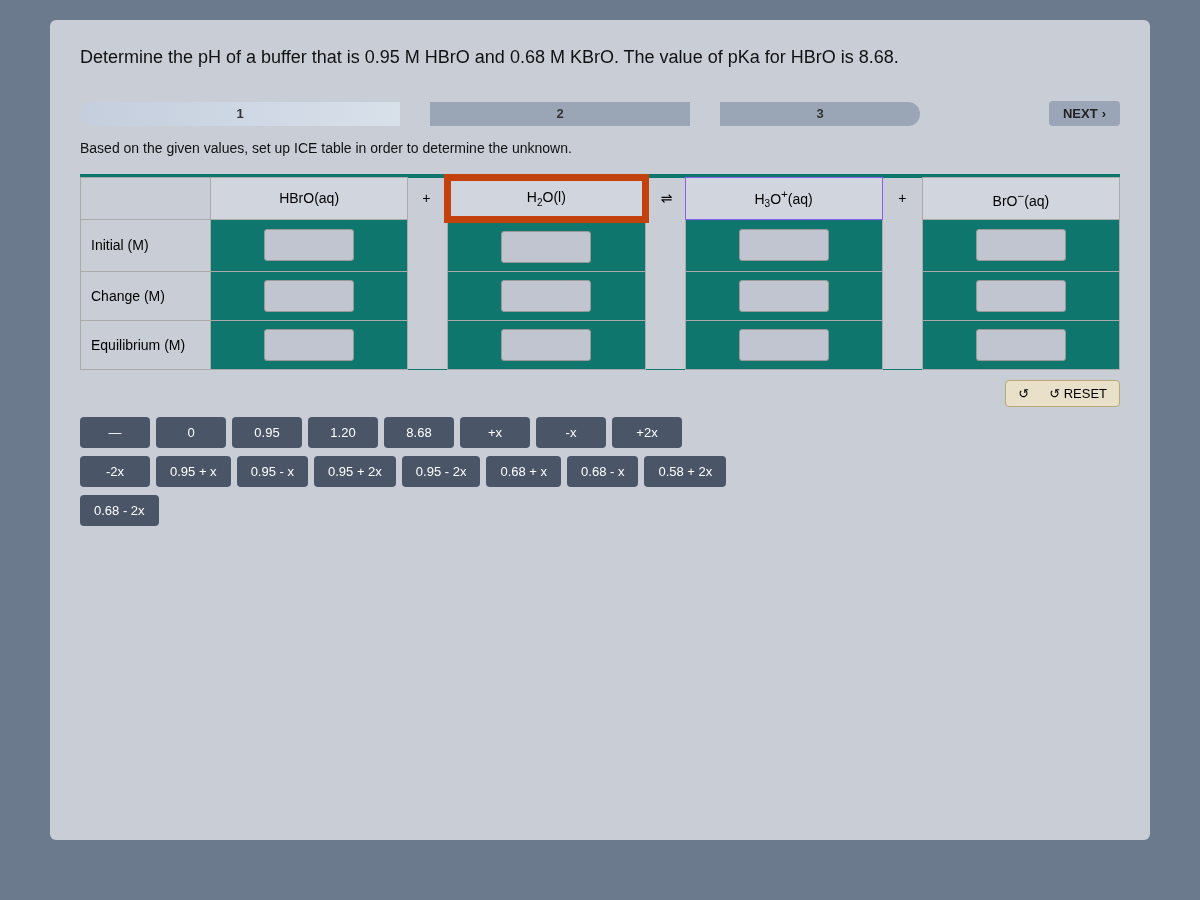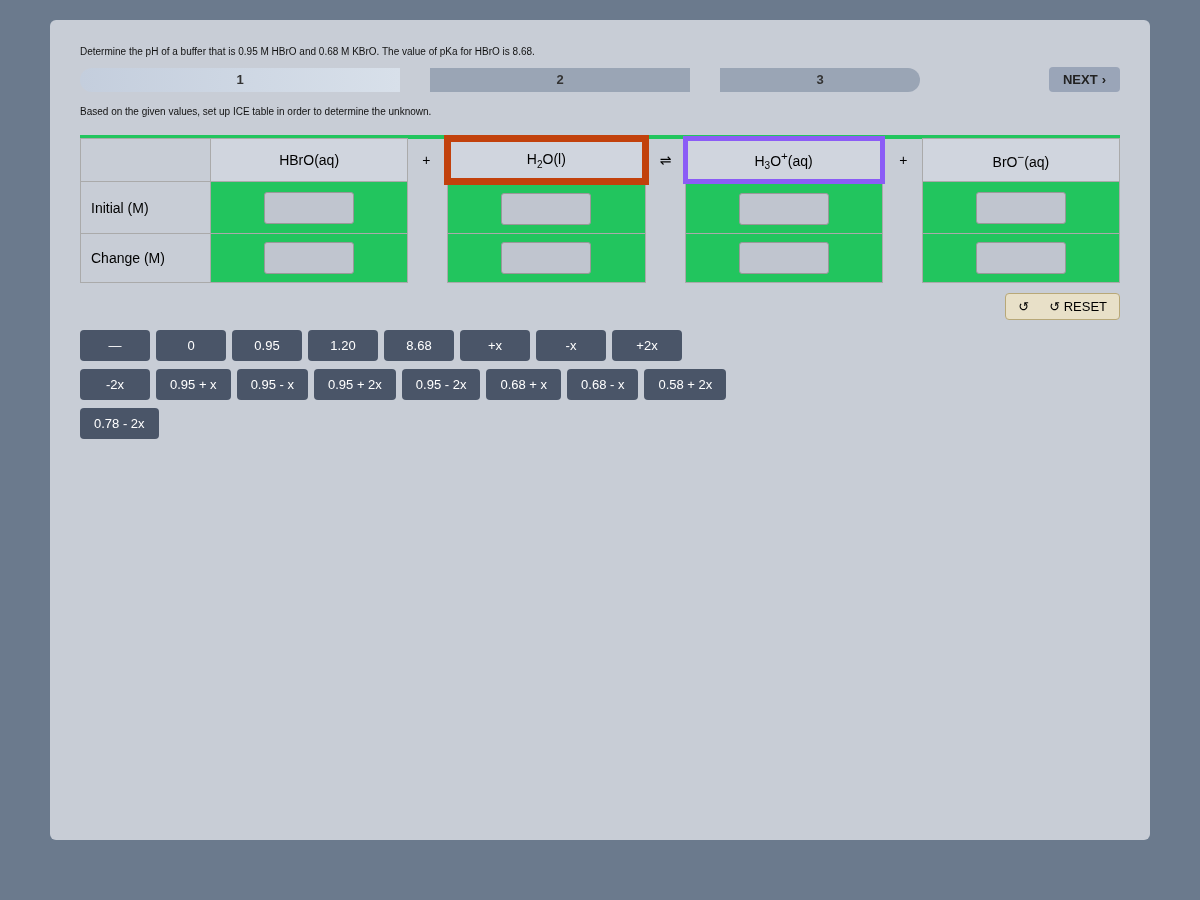--- a/index.html
+++ b/index.html
@@ -18,51 +18,51 @@
 
     .main-container {
       background: #c8cdd6;
       width: 1100px;
       min-height: 820px;
       border-radius: 6px;
       padding: 24px 30px;
     }
 
     .problem-text {
-      font-size: 10px;
+      font-size: 18px;
       color: #111;
-      margin-bottom: 8px;
+      margin-bottom: 30px;
       line-height: 1.5;
     }
 
     .next-btn {
       margin-left: auto;
       background: #9aa5b8;
       border: none;
       border-radius: 4px;
       padding: 5px 14px;
       font-size: 13px;
       font-weight: bold;
       color: #222;
       cursor: pointer;
       display: flex;
       align-items: center;
       gap: 4px;
     }
 
     .instruction-text {
-      font-size: 10px;
+      font-size: 14px;
       color: #111;
       margin-bottom: 18px;
     }
 
     .ice-table {
       width: 100%;
       border-collapse: collapse;
-      background: #22c55e;
+      background: #0f766e;
     }
 
     .ice-table th, .ice-table td {
       border: 1px solid #aaa;
       padding: 8px 10px;
       text-align: center;
       vertical-align: middle;
     }
 
     .ice-table th {
@@ -212,21 +212,21 @@
       <tr>
         <th style="width:130px; background:#c8cdd6; border:1px solid #aaa;"></th>
         <th style="border:1px solid #aaa;">
           HBrO(aq)
         </th>
         <th style="width:40px; background:#c8cdd6; border:none;">+</th>
         <th style="border:7px solid #c2410c;">
           H<sub>2</sub>O(l)
         </th>
         <th style="width:40px; background:#c8cdd6; border:none;">⇌</th>
-        <th style="border:5px solid #8b5cf6;">
+        <th style="border:1px solid #8b5cf6;">
           H<sub>3</sub>O<sup>+</sup>(aq)
         </th>
         <th style="width:40px; background:#c8cdd6; border:none;">+</th>
         <th style="border:1px solid #aaa;margin-top:35px;">
           BrO<sup>−</sup>(aq)
         </th>
       </tr>
     </thead>
     <tbody>
 
@@ -261,20 +261,38 @@
         <td style="background:#c8cdd6; border:none;"></td>
         <td style="border:1px solid #aaa; text-align:center;">
           <input class="ice-input" type="text" value="" style="">
         </td>
         <td style="background:#c8cdd6; border:none;"></td>
         <td style="border:1px solid #aaa; text-align:center;">
           <input class="ice-input" type="text" value="" style="">
         </td>
       </tr>
 
+      <tr>
+        <td class="row-label">Equilibrium (M)</td>
+        <td style="border:1px solid #aaa; text-align:center;">
+          <input class="ice-input" type="text" value="" style="">
+        </td>
+        <td style="background:#c8cdd6; border:none;"></td>
+        <td style="border:1px solid #aaa; text-align:center;">
+          <input class="ice-input" type="text" value="" style="">
+        </td>
+        <td style="background:#c8cdd6; border:none;"></td>
+        <td style="border:1px solid #aaa; text-align:center;">
+          <input class="ice-input" type="text" value="" style="">
+        </td>
+        <td style="background:#c8cdd6; border:none;"></td>
+        <td style="border:1px solid #aaa; text-align:center;">
+          <input class="ice-input" type="text" value="" style="">
+        </td>
+      </tr>
     </tbody>
   </table>
 
   <div class="buttons-section clearfix">
     <button class="reset-btn">
       <span>↺</span>
       <span style="margin-left:16px;">↺ RESET</span>
     </button>
 
     <div class="option-buttons-row">
@@ -291,17 +309,17 @@
       <button class="option-btn">-2x</button>
       <button class="option-btn">0.95 + x</button>
       <button class="option-btn">0.95 - x</button>
       <button class="option-btn">0.95 + 2x</button>
       <button class="option-btn">0.95 - 2x</button>
       <button class="option-btn">0.68 + x</button>
       <button class="option-btn">0.68 - x</button>
       <button class="option-btn">0.58 + 2x</button>
     </div>
     <div class="option-buttons-row">
-      <button class="option-btn">0.78 - 2x</button>
+      <button class="option-btn">0.68 - 2x</button>
     </div>
   </div>
 
 </div>
 
 </body></html>

